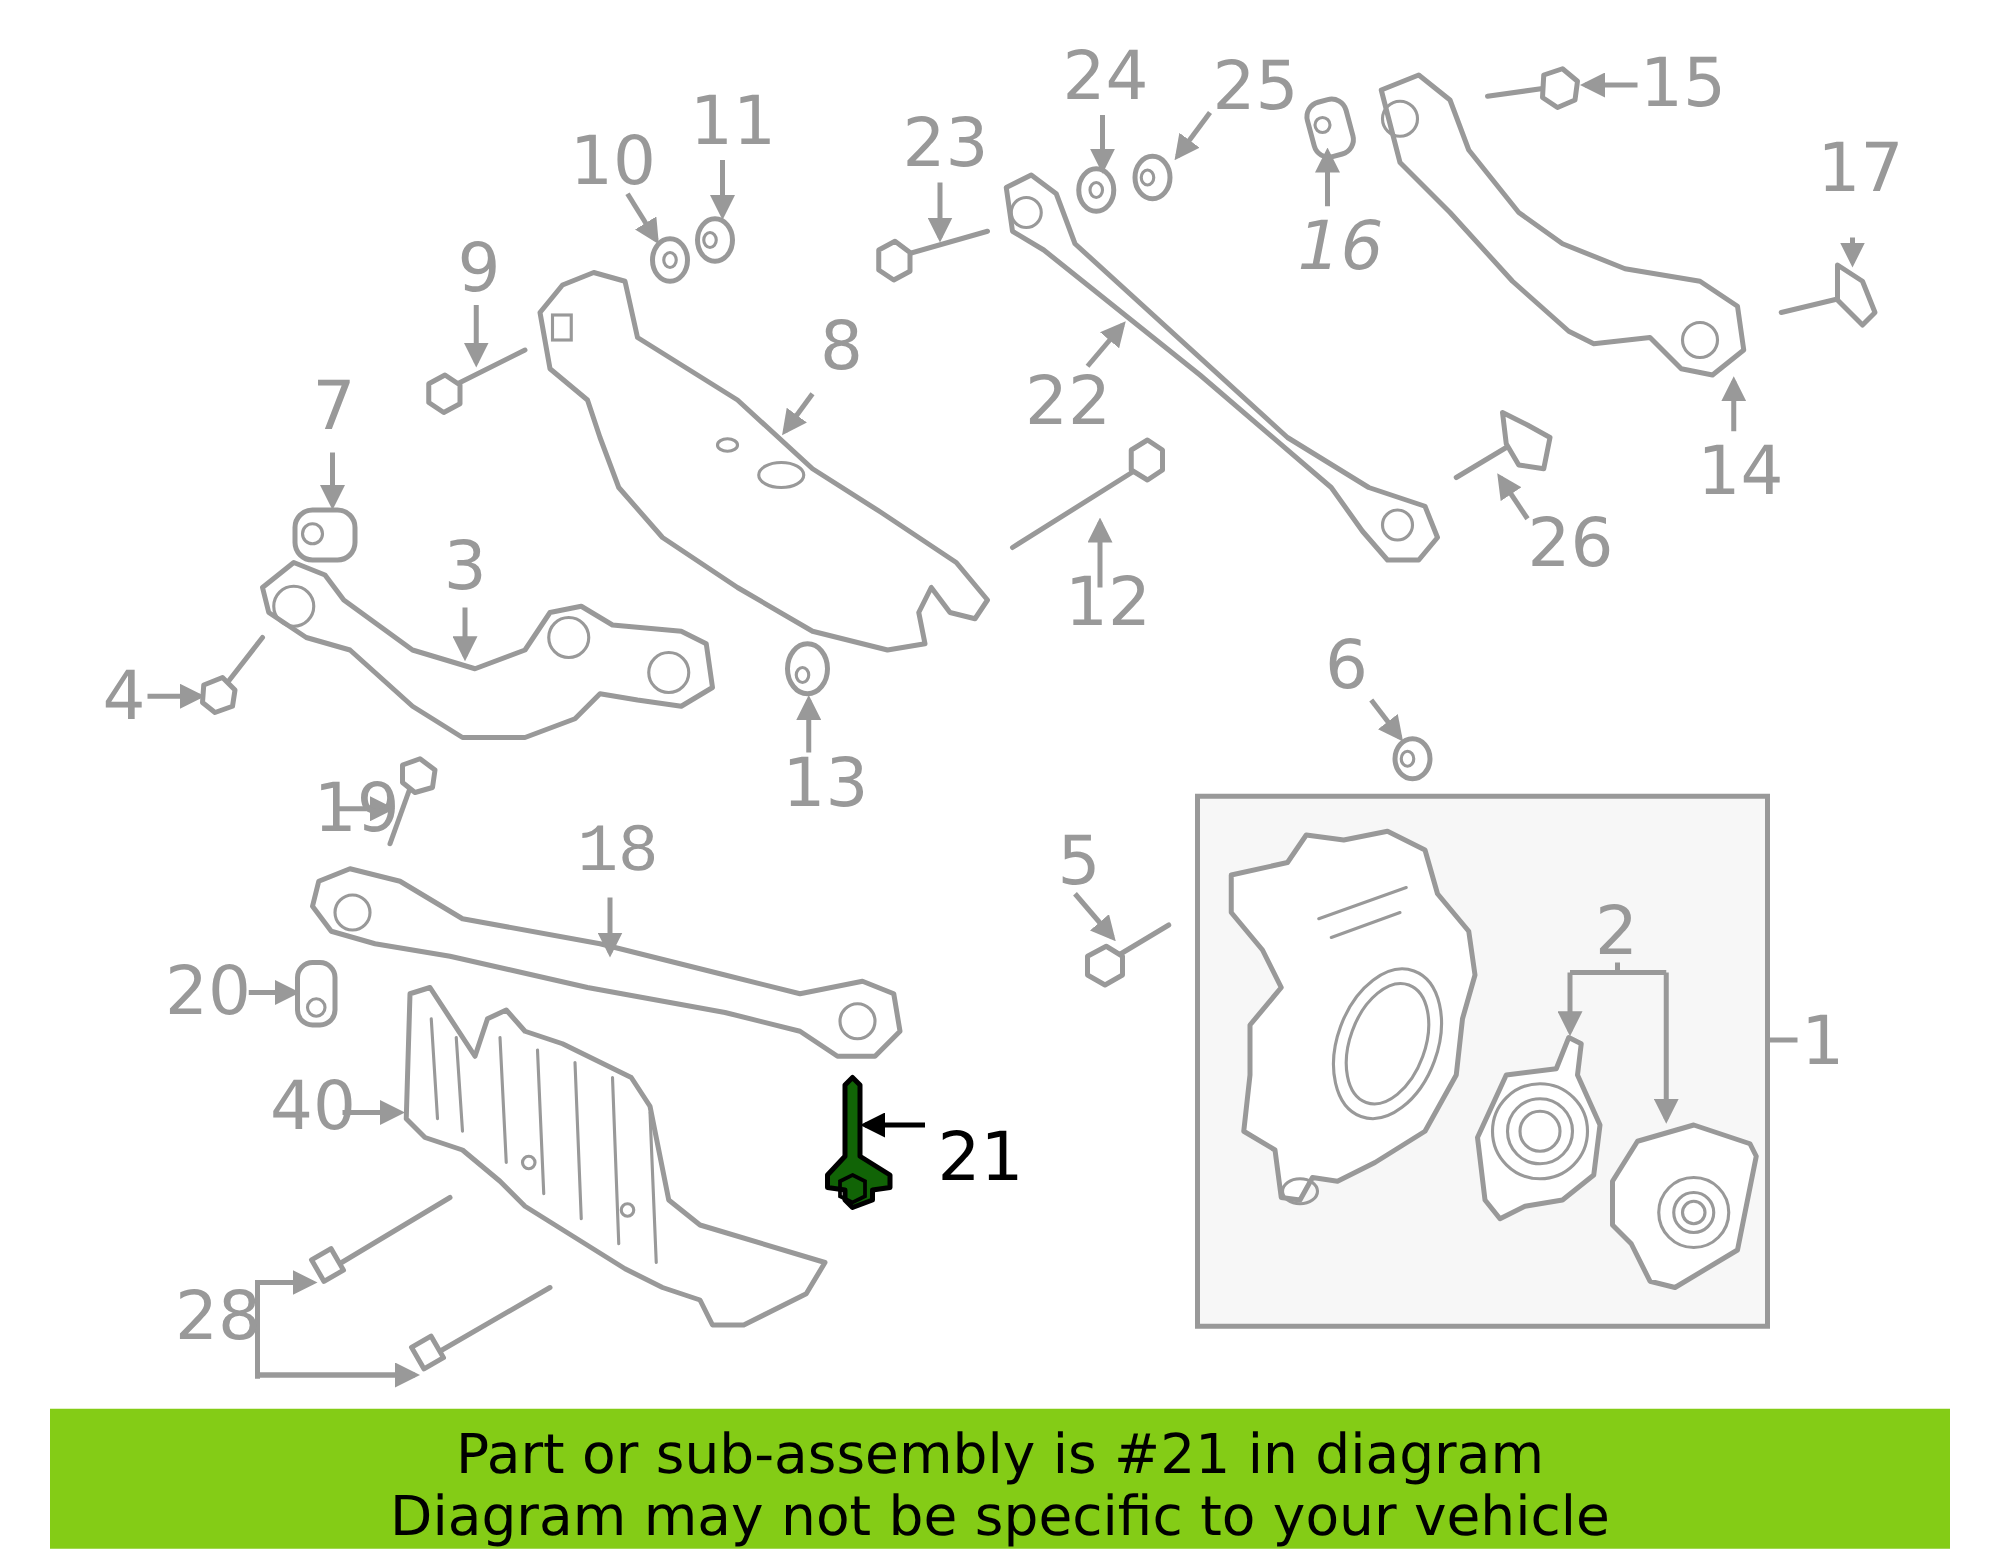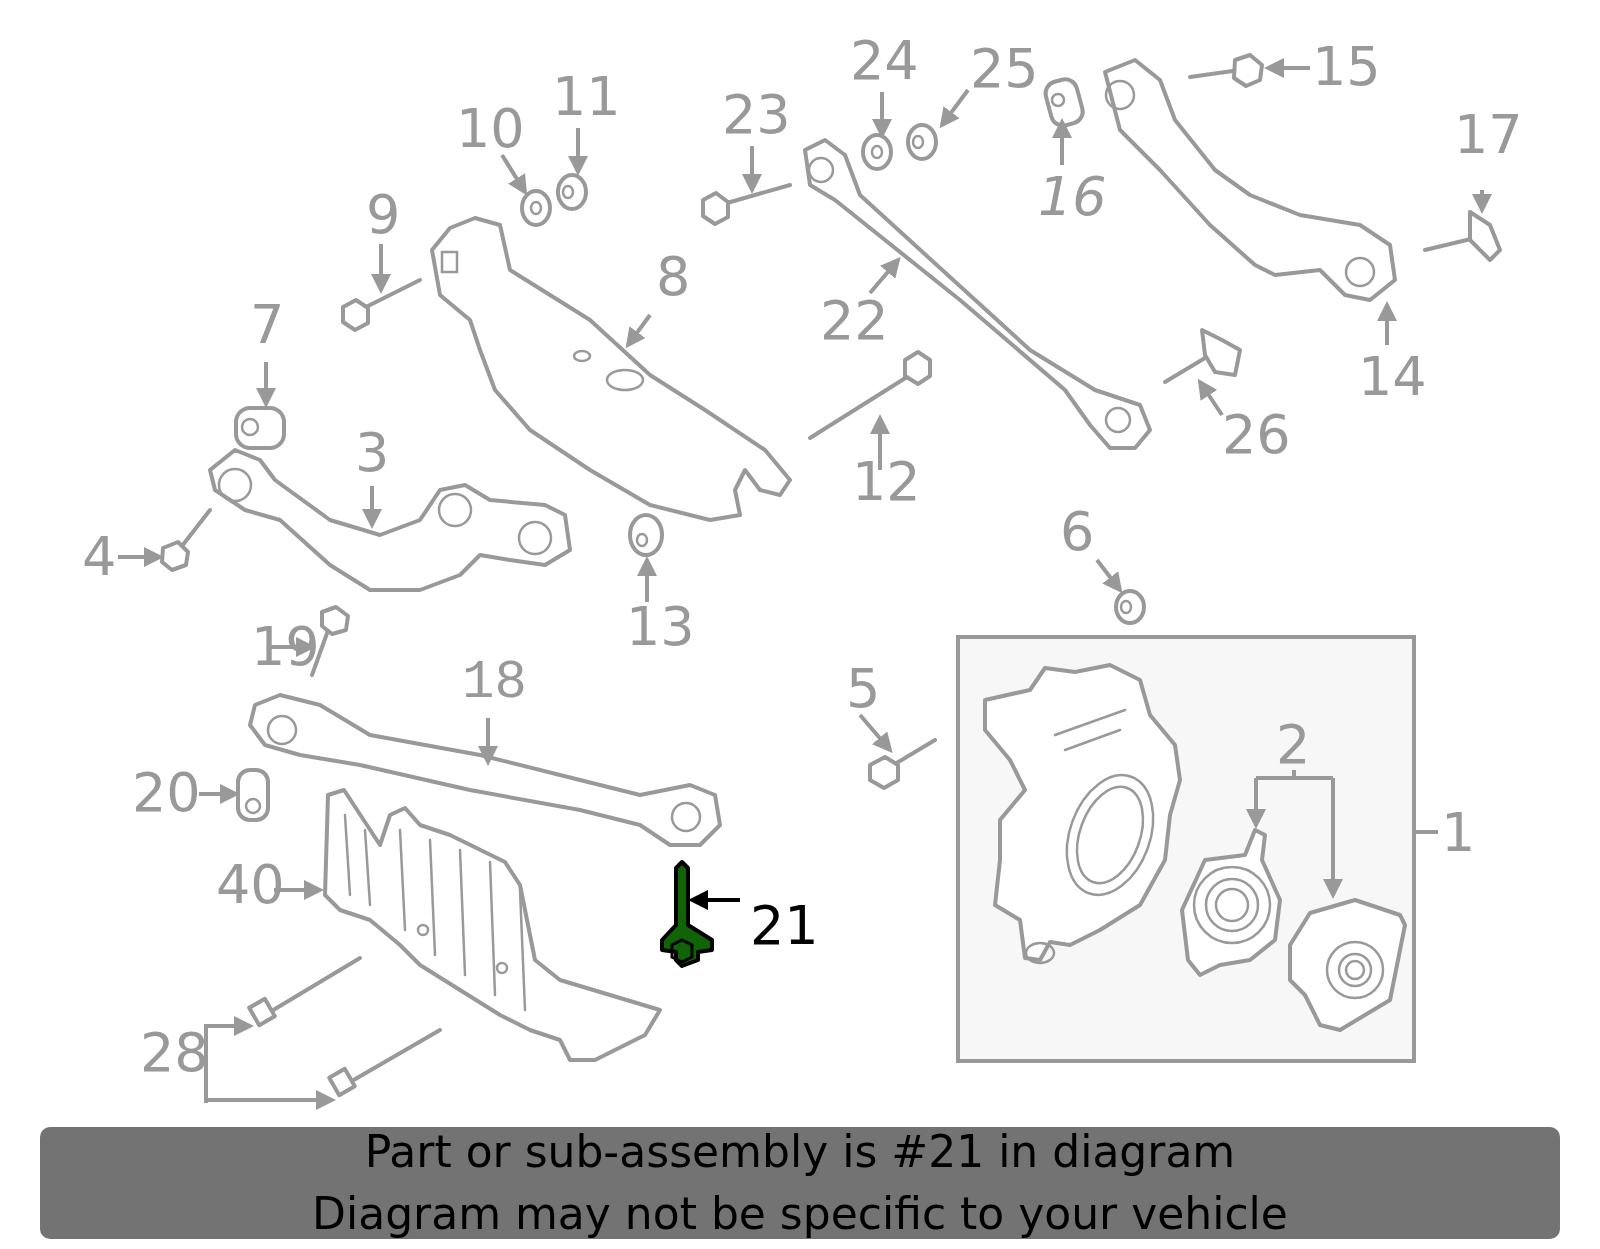--- a/index.html
+++ b/index.html
@@ -8,22 +8,22 @@
   #diagram { position: absolute; left: 0; top: 0; width: 1600px; height: 1120px; }
   .lbl { position: absolute; font-family: "DejaVu Sans", sans-serif; font-size: 54px;
          color: #999999; line-height: 1; white-space: nowrap; }
   .lbl.hl { color: #000000; margin-top: 27px; }
   .part { fill: #ffffff; stroke: #999999; stroke-width: 4; stroke-linejoin: round; stroke-linecap: round; }
   .part-thin { fill: none; stroke: #999999; stroke-width: 2.5; stroke-linecap: round; }
   .lead { fill: none; stroke: #999999; stroke-width: 4; }
   .hl-part { fill: #116406; stroke: #000000; stroke-width: 4; stroke-linejoin: round; }
   .hl-lead { stroke: #000000; stroke-width: 4; fill: none; }
   #banner { position: absolute; left: 40px; top: 1127px; width: 1520px; height: 112px;
-            background: #737373; display: flex; flex-direction: column; align-items: center;
-            justify-content: space-between; border-radius: 10px; }
+            background: #84cc16; display: flex; flex-direction: column; align-items: center;
+            justify-content: flex-end; }
   #banner span { font-family: "DejaVu Sans", sans-serif; font-size: 44px; color: #000000;
                  line-height: 50px; white-space: nowrap; }
 </style>
 </head>
 <body>
 
 <div id="diagram">
 <svg width="1600" height="1120" viewBox="0 0 1600 1120" xmlns="http://www.w3.org/2000/svg">
   <defs>
     <marker id="ah" viewBox="0 0 10 10" refX="8" refY="5" markerWidth="5" markerHeight="5" orient="auto">

